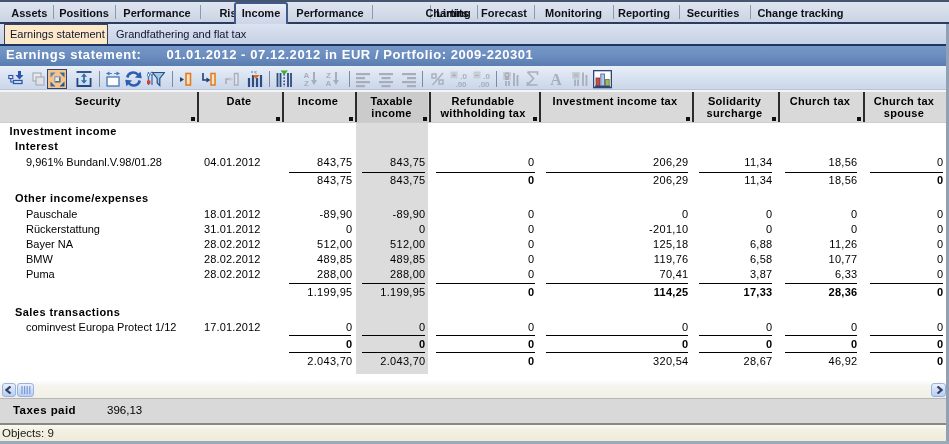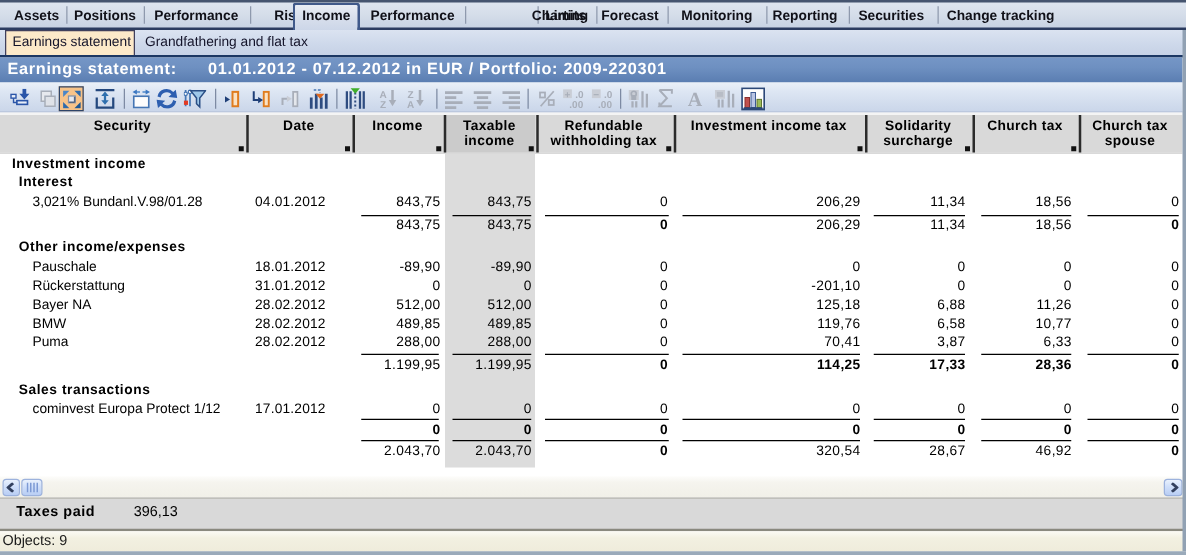--- a/index.html
+++ b/index.html
@@ -223,21 +223,21 @@
 <div class="sq" style="left:276px;top:116.5px;"></div>
 <div class="sq" style="left:348.5px;top:116.5px;"></div>
 <div class="sq" style="left:422.5px;top:116.5px;"></div>
 <div class="sq" style="left:532.5px;top:116.5px;"></div>
 <div class="sq" style="left:685.5px;top:116.5px;"></div>
 <div class="sq" style="left:771.5px;top:116.5px;"></div>
 <div class="sq" style="left:856.5px;top:116.5px;"></div>
 <div class="abs" style="left:356px;top:122.5px;width:72px;height:251.5px;background:#dcdcdc;"></div>
 <div class="t b" style="left:9.5px;top:124px;">Investment income</div>
 <div class="t b" style="left:15px;top:139px;">Interest</div>
-<div class="t" style="left:26px;top:155px;">3,021% Bundanl.V.98/01.28</div>
+<div class="t" style="left:26px;top:155px;">9,961% Bundanl.V.98/01.28</div>
 <div class="t" style="left:204px;top:155px;letter-spacing:0.15px;">04.01.2012</div>
 <div class="num" style="left:272.5px;width:80px;top:155px;">843,75</div>
 <div class="num" style="left:345.5px;width:80px;top:155px;">843,75</div>
 <div class="num" style="left:454.5px;width:80px;top:155px;">0</div>
 <div class="num" style="left:608.5px;width:80px;top:155px;">206,29</div>
 <div class="num" style="left:692.5px;width:80px;top:155px;">11,34</div>
 <div class="num" style="left:777.5px;width:80px;top:155px;">18,56</div>
 <div class="num" style="left:863.5px;width:80px;top:155px;">0</div>
 <div class="hl" style="left:289px;top:171.5px;width:62px;"></div>
 <div class="hl" style="left:362px;top:171.5px;width:63px;"></div>

